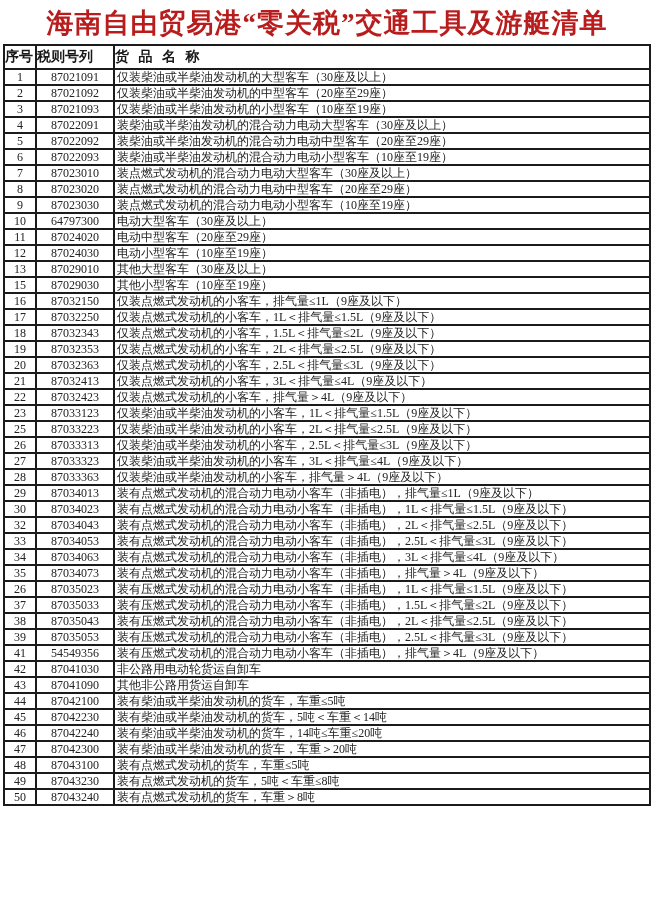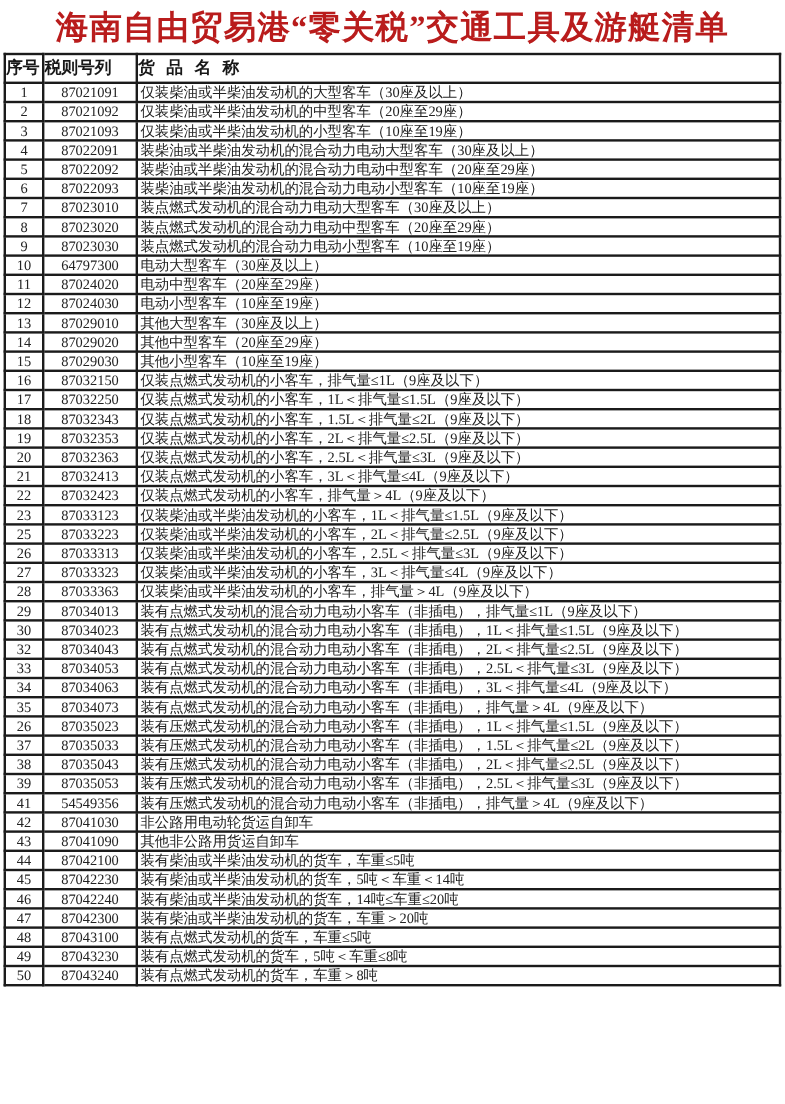--- a/index.html
+++ b/index.html
@@ -152,25 +152,20 @@
         <td class="c-serial">12</td>
         <td class="c-code">87024030</td>
         <td class="c-goods">电动小型客车（10座至19座）</td>
       </tr>
         <tr style="">
         <td class="c-serial">13</td>
         <td class="c-code">87029010</td>
         <td class="c-goods">其他大型客车（30座及以上）</td>
       </tr>
         <tr style="">
-        <td class="c-serial">14</td>
-        <td class="c-code">87029020</td>
-        <td class="c-goods">其他中型客车（20座至29座）</td>
-      </tr>
-        <tr style="">
         <td class="c-serial">15</td>
         <td class="c-code">87029030</td>
         <td class="c-goods">其他小型客车（10座至19座）</td>
       </tr>
         <tr style="">
         <td class="c-serial">16</td>
         <td class="c-code">87032150</td>
         <td class="c-goods">仅装点燃式发动机的小客车，排气量≤1L（9座及以下）</td>
       </tr>
         <tr style="">

